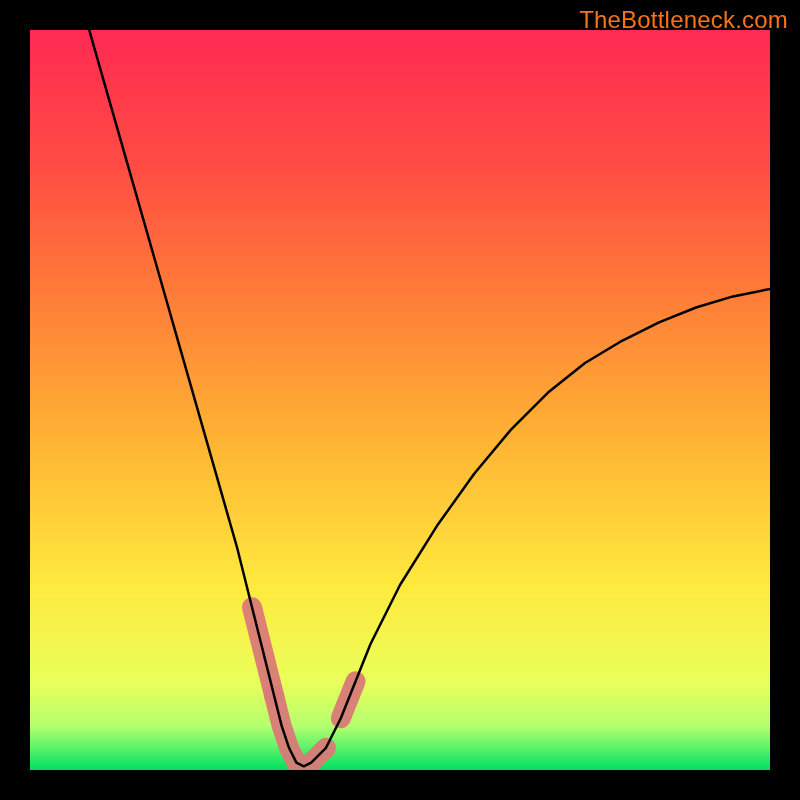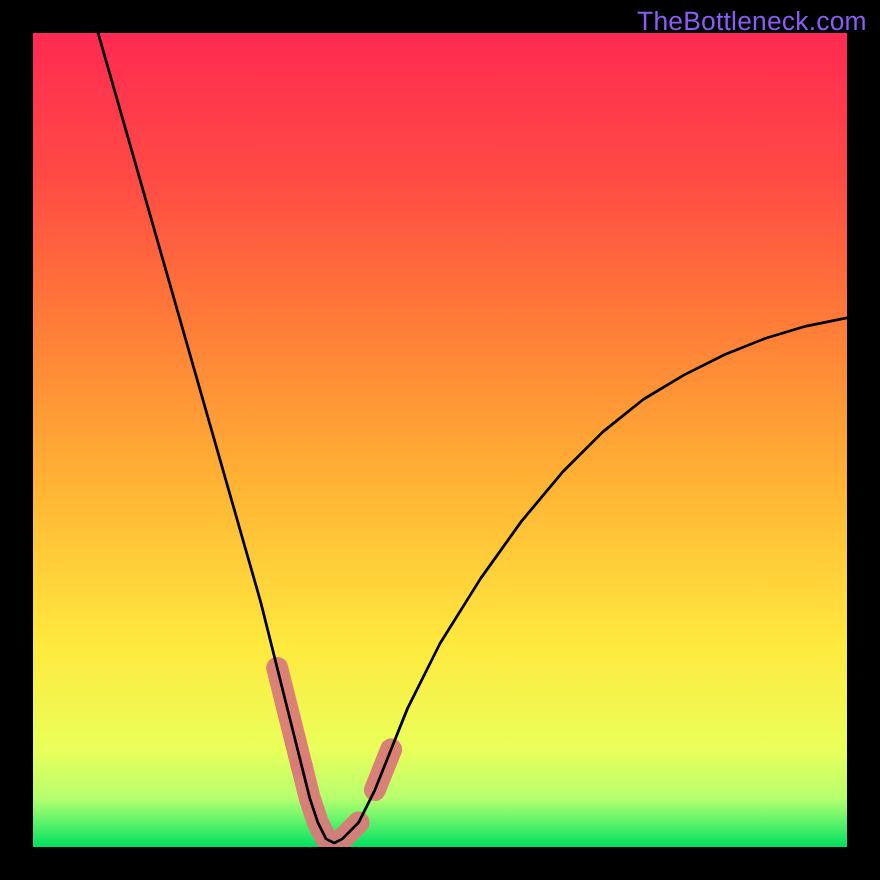--- a/index.html
+++ b/index.html
@@ -16,21 +16,21 @@
   .plot {
     position: absolute;
     left: 30px; top: 30px;
     width: 740px; height: 740px;
     overflow: hidden;
   }
 
   .watermark {
     position: absolute;
     top: 6px; right: 12px;
-    color: #8b5cf6;
+    color: #f97316;
     font-size: 24px;
     font-weight: 400;
     letter-spacing: 0.2px;
     font-family: Arial, sans-serif;
   }
 
   svg { display: block; }
 </style>
 </head>
 <body>

